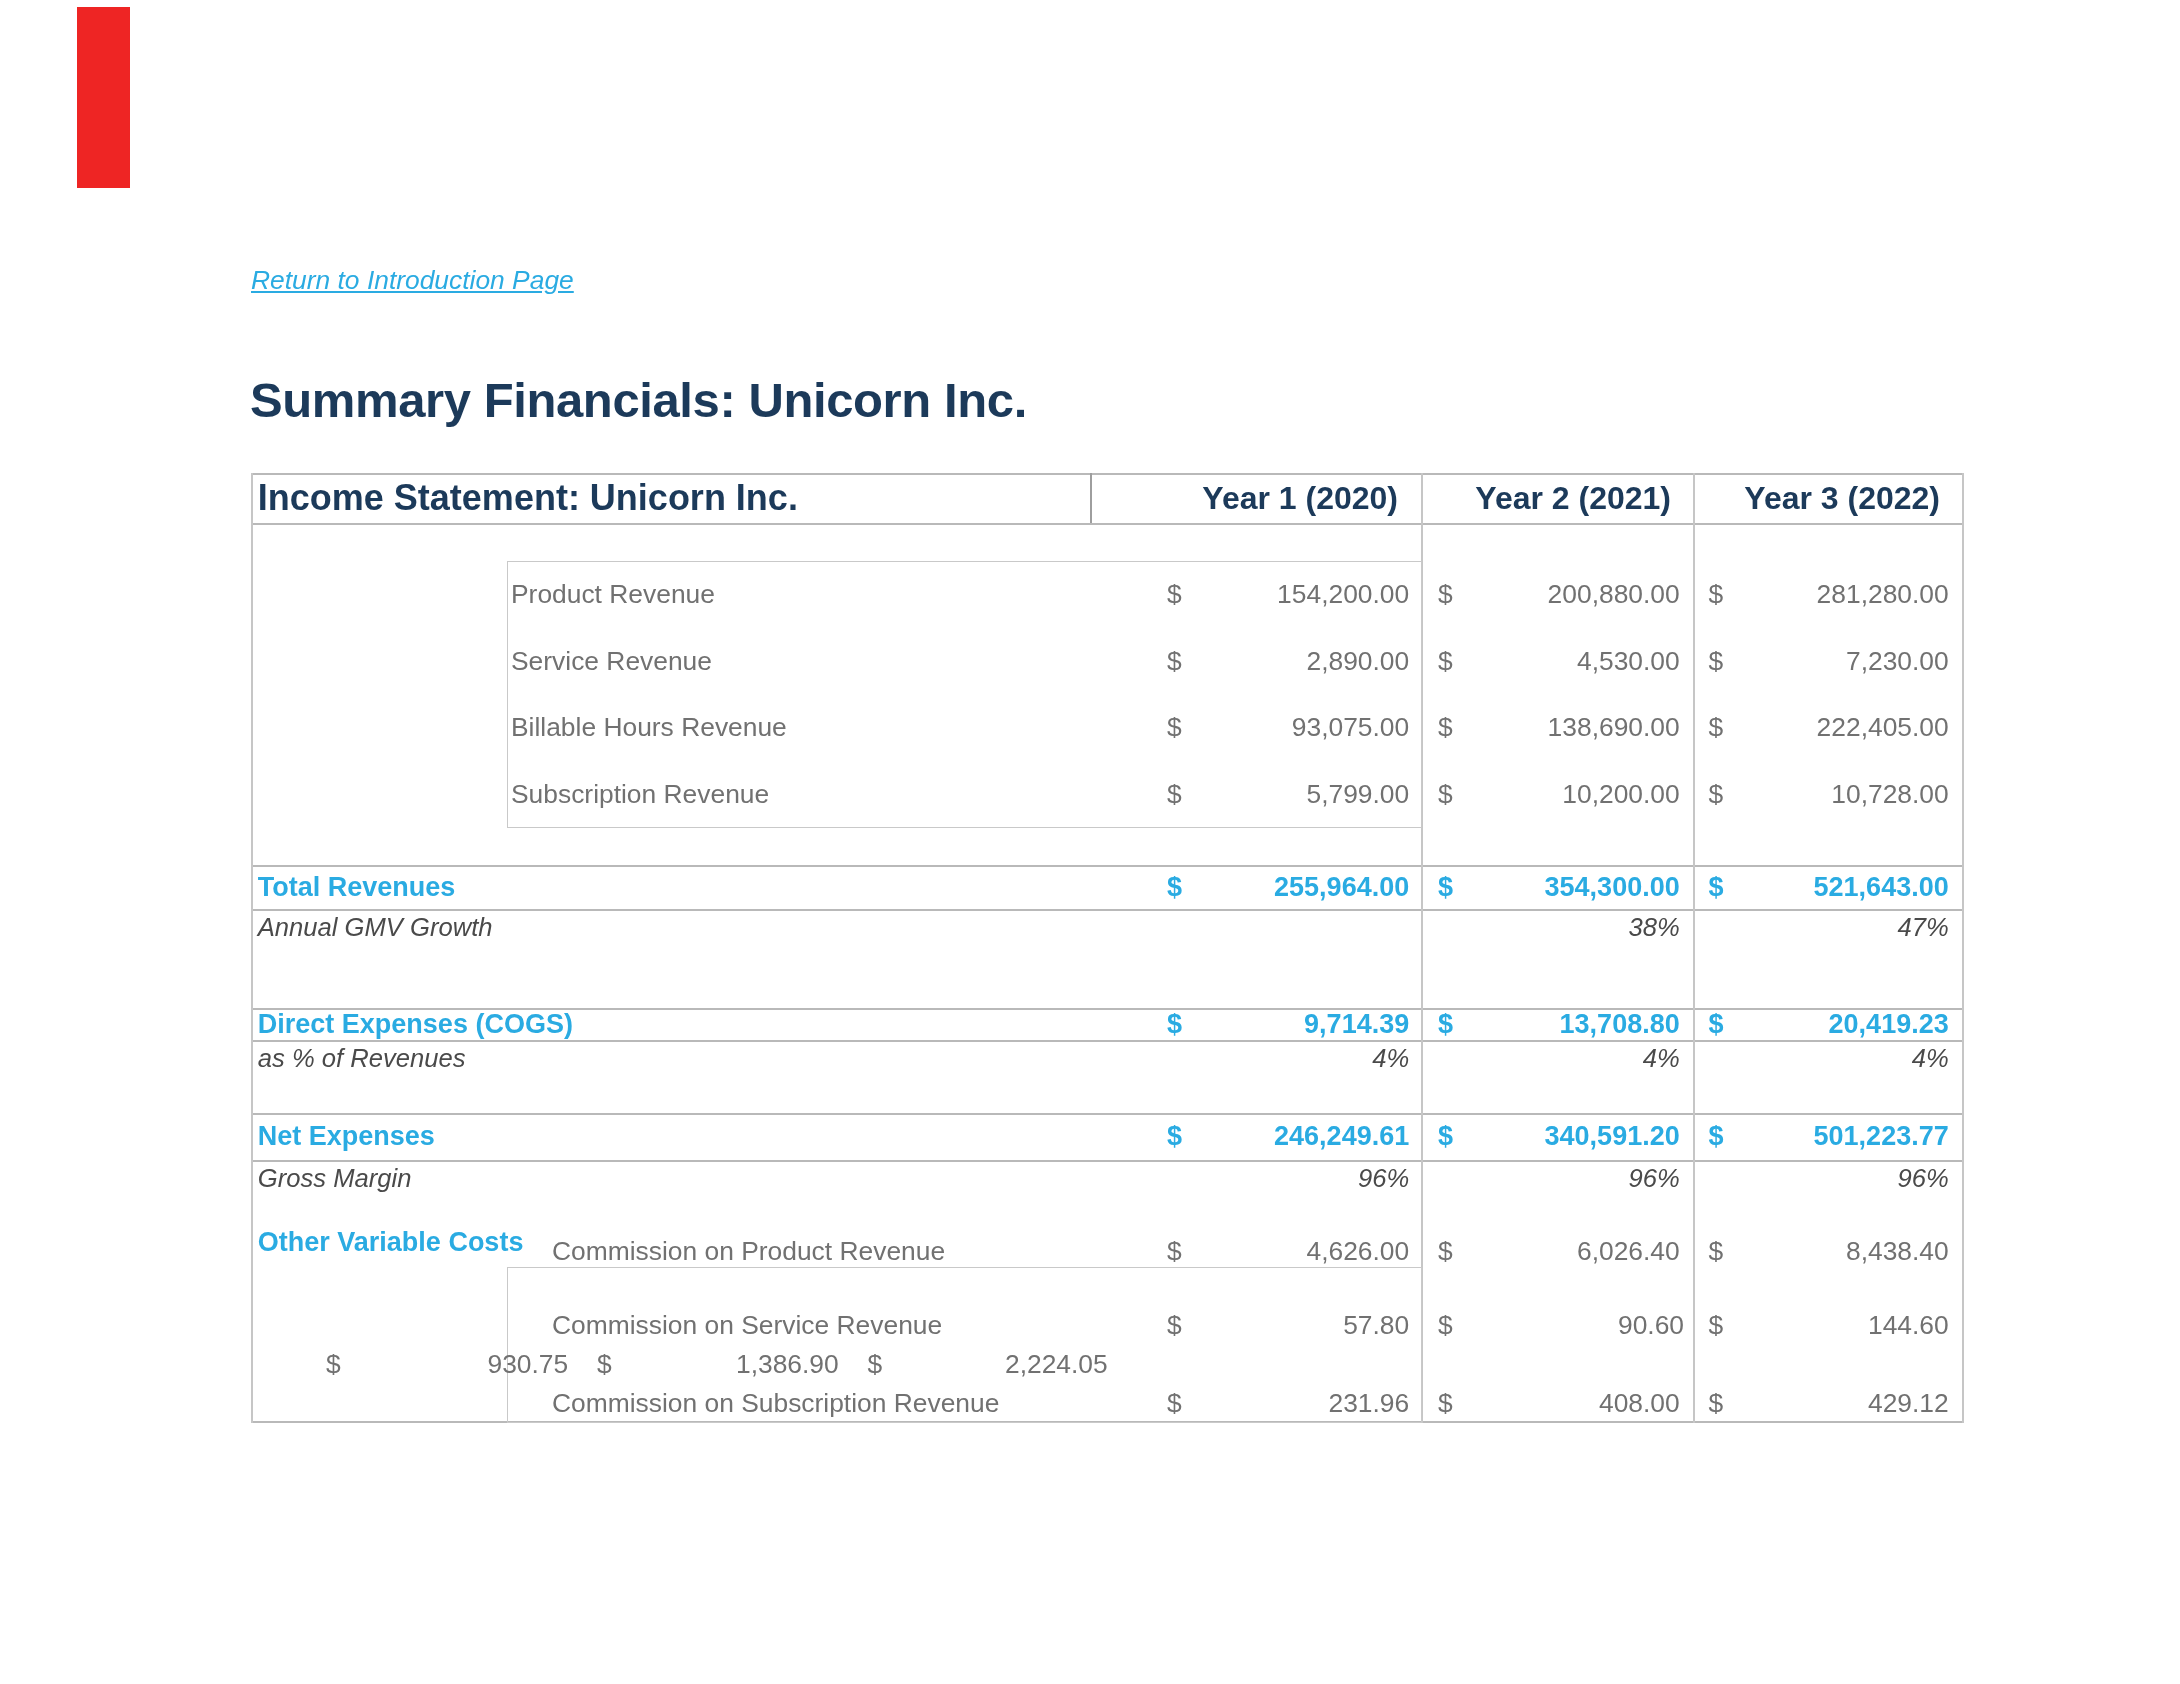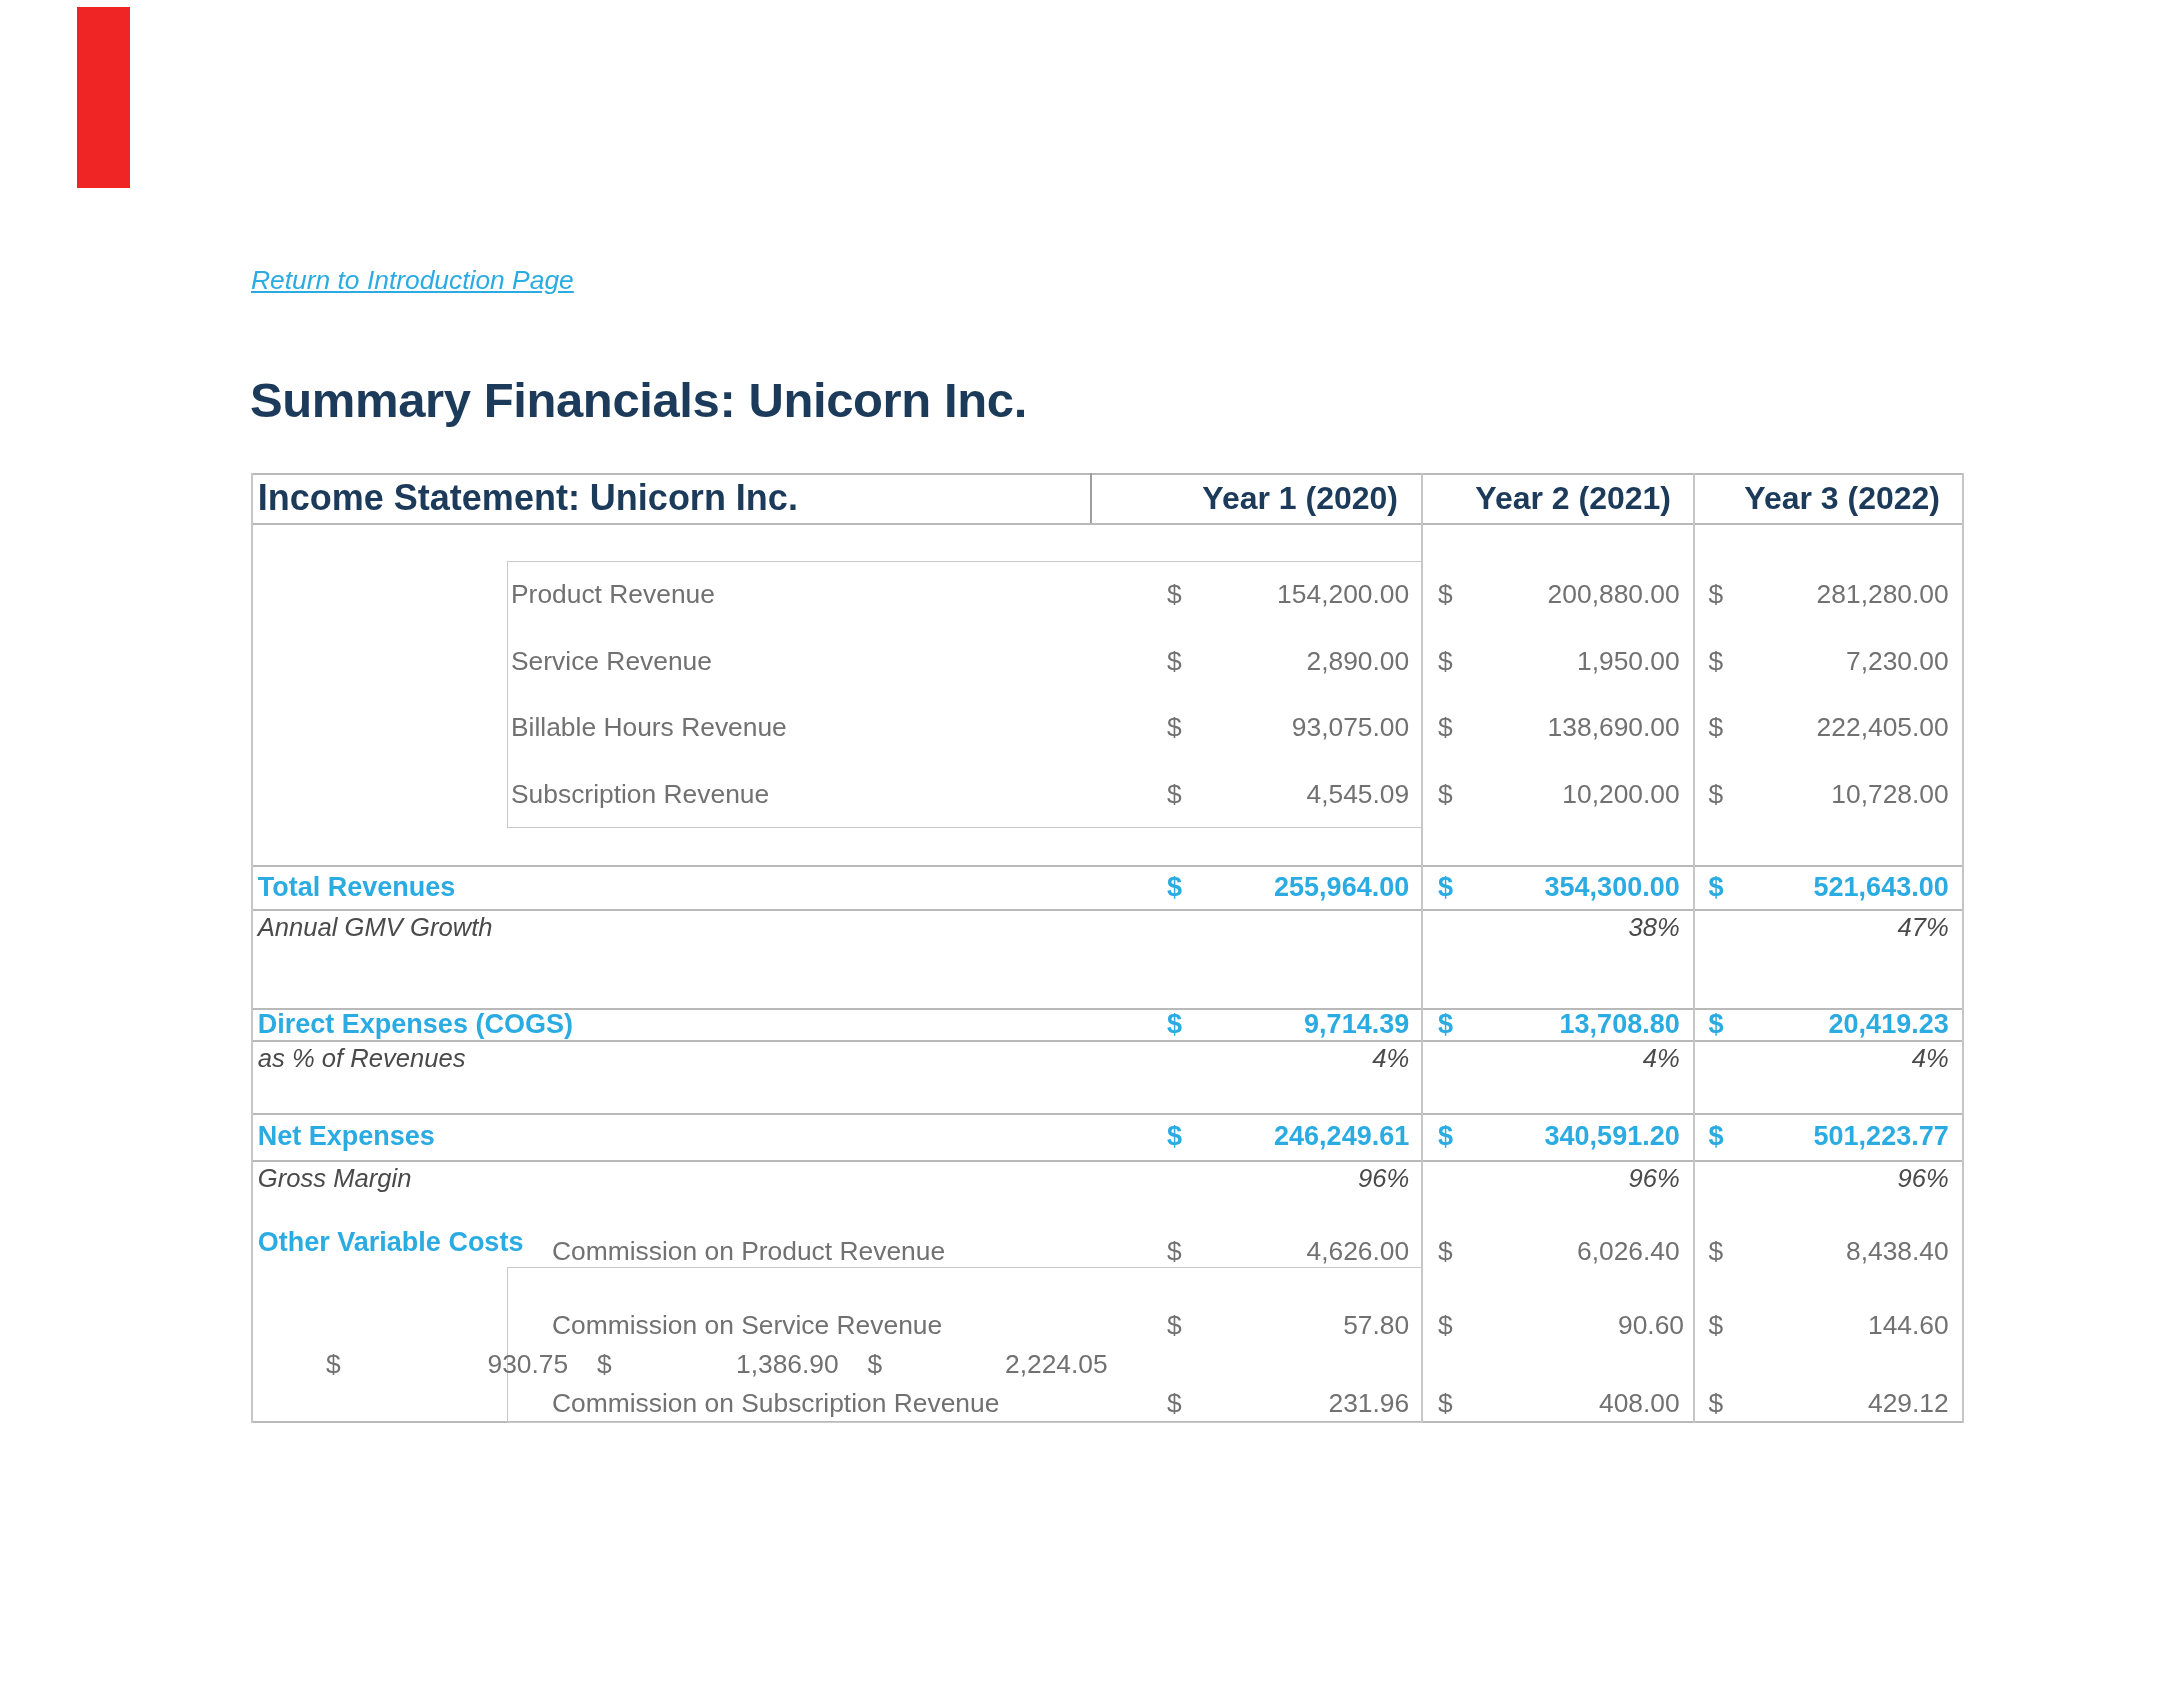--- a/index.html
+++ b/index.html
@@ -107,21 +107,21 @@
       <div class="trow money" style="top: 155px; height: 67px;">
         <div class="cell lab" style="width: 841px;">
           <span>Service Revenue</span>
         </div>
         <div class="cell vcell" style="width: 330px;">
           <span class="cur" style="margin-left: 75px;">$</span>
           <span class="val" style="margin-right: 12.8px;">2,890.00</span>
         </div>
         <div class="cell vcell" style="width: 273px;">
           <span class="cur" style="margin-left: 16px;">$</span>
-          <span class="val" style="margin-right: 15.3px;">1,950.00</span>
+          <span class="val" style="margin-right: 15.3px;">4,530.00</span>
         </div>
         <div class="cell vcell" style="width: 269px;">
           <span class="cur" style="margin-left: 13.6px;">$</span>
           <span class="val" style="margin-right: 15.3px;">7,230.00</span>
         </div>
       </div>
       <div class="trow money" style="top: 221px; height: 67px;">
         <div class="cell lab" style="width: 841px;">
           <span>Billable Hours Revenue</span>
         </div>
@@ -137,21 +137,21 @@
           <span class="cur" style="margin-left: 13.6px;">$</span>
           <span class="val" style="margin-right: 15.3px;">222,405.00</span>
         </div>
       </div>
       <div class="trow money" style="top: 288px; height: 67px;">
         <div class="cell lab" style="width: 841px;">
           <span>Subscription Revenue</span>
         </div>
         <div class="cell vcell" style="width: 330px;">
           <span class="cur" style="margin-left: 75px;">$</span>
-          <span class="val" style="margin-right: 12.8px;">4,545.09</span>
+          <span class="val" style="margin-right: 12.8px;">5,799.00</span>
         </div>
         <div class="cell vcell" style="width: 273px;">
           <span class="cur" style="margin-left: 16px;">$</span>
           <span class="val" style="margin-right: 15.3px;">10,200.00</span>
         </div>
         <div class="cell vcell" style="width: 269px;">
           <span class="cur" style="margin-left: 13.6px;">$</span>
           <span class="val" style="margin-right: 15.3px;">10,728.00</span>
         </div>
       </div>

